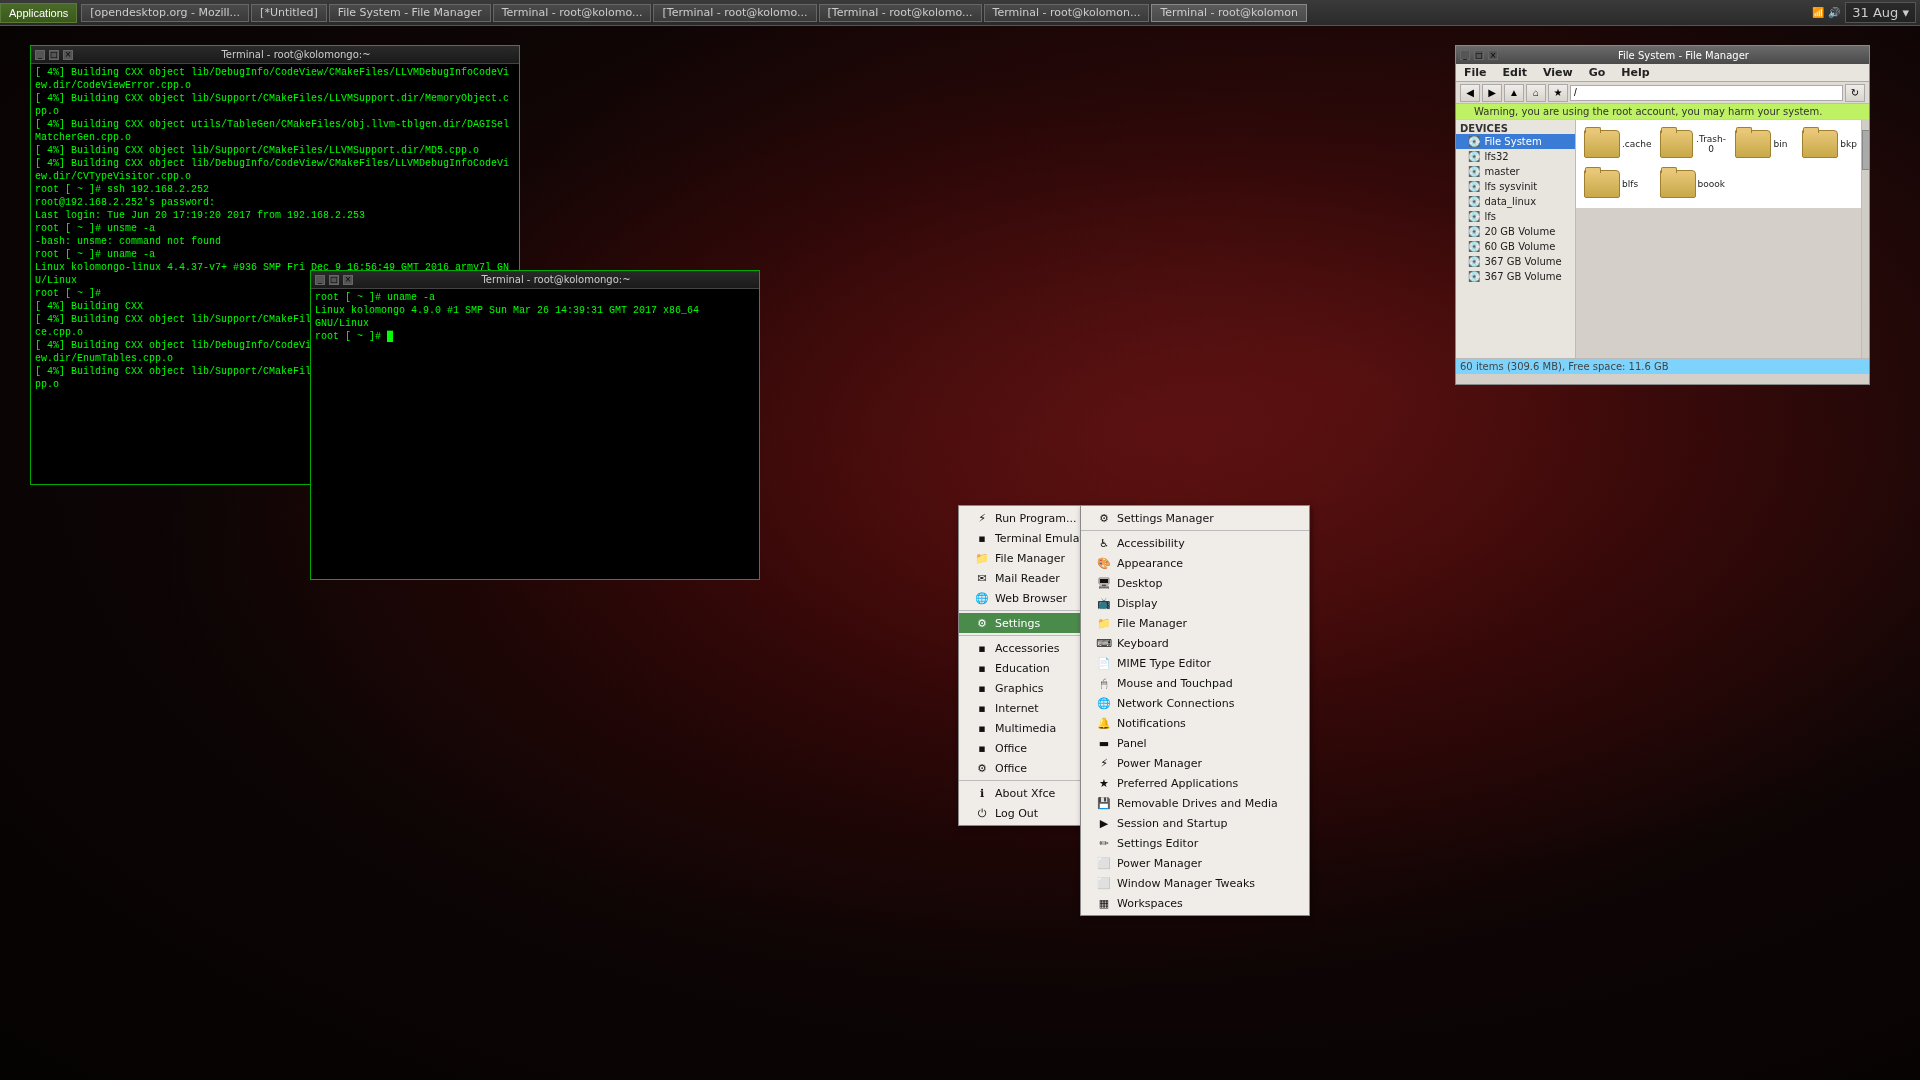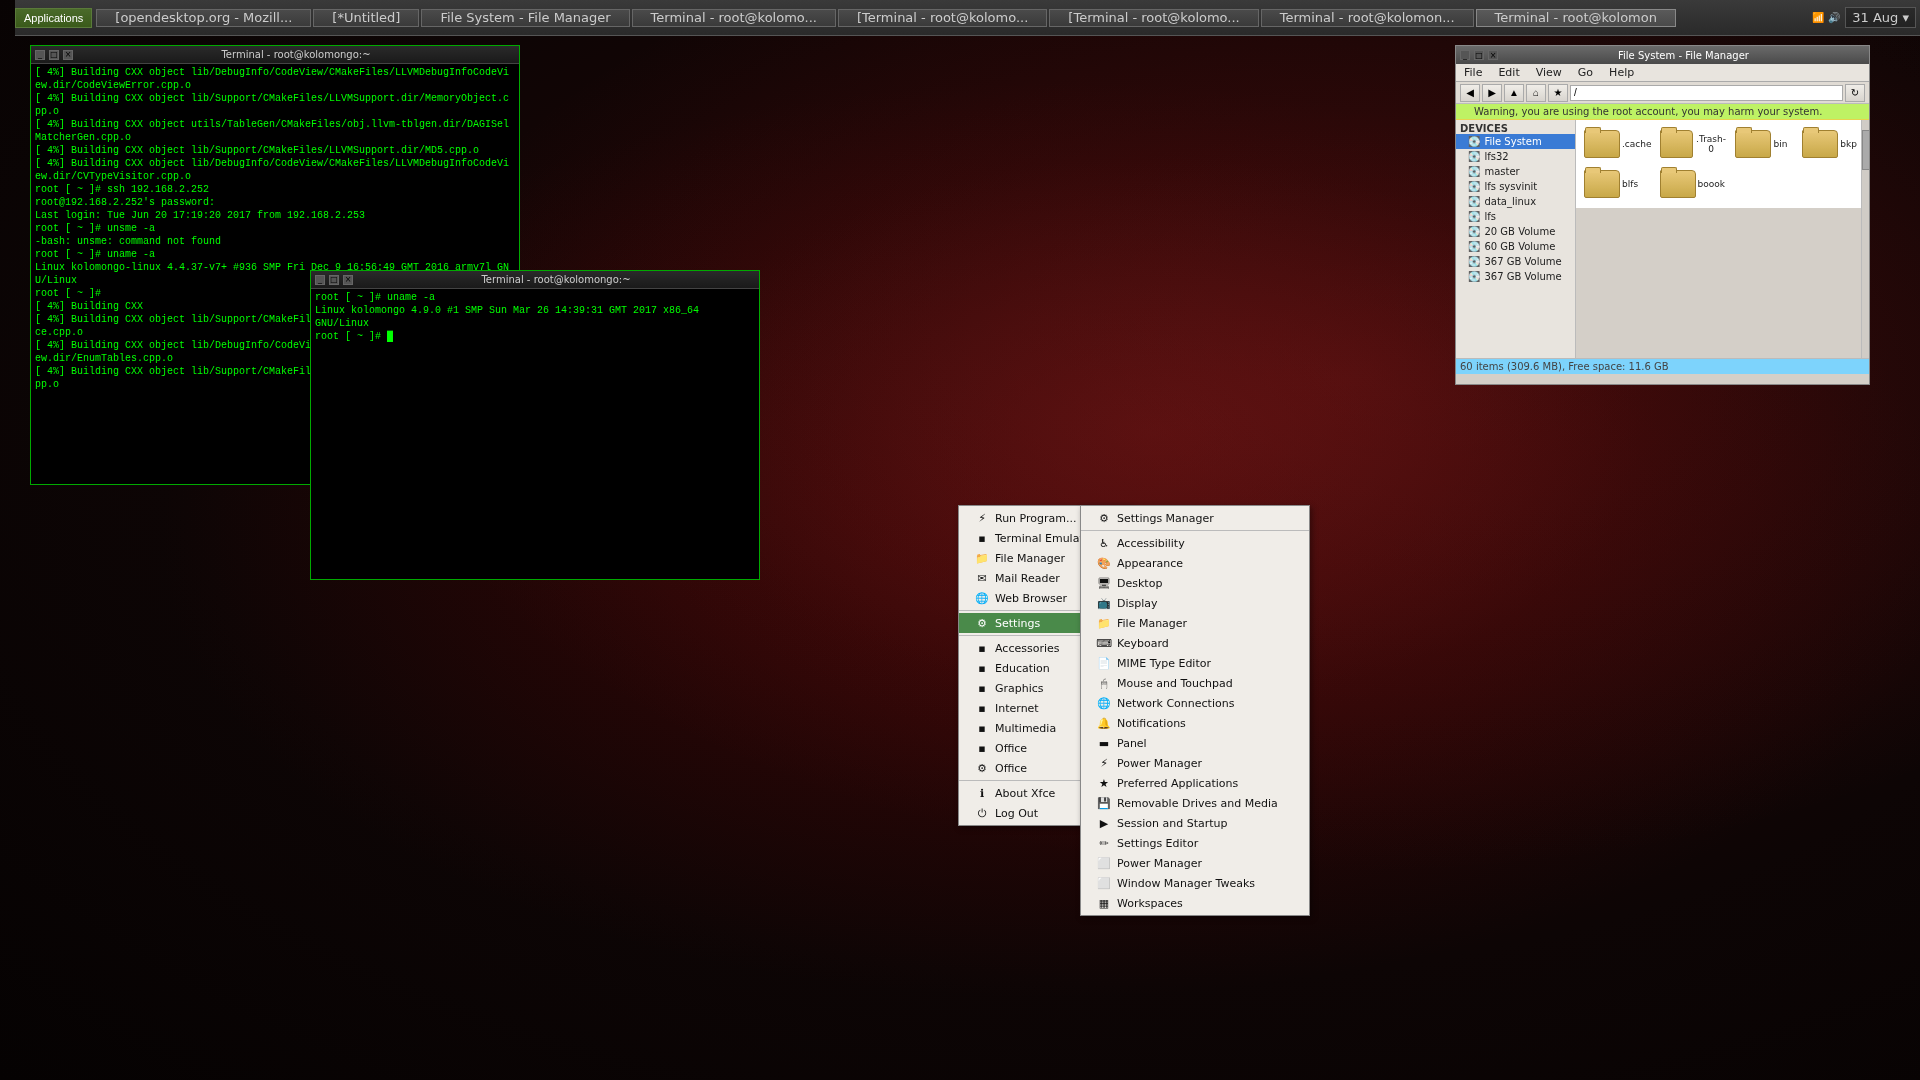--- a/index.html
+++ b/index.html
@@ -24,22 +24,22 @@
       content: '';
       position: absolute;
       top: 0; left: 0; right: 0; bottom: 0;
       background: radial-gradient(ellipse at 70% 35%, rgba(180,30,30,0.25) 0%, transparent 50%),
                   radial-gradient(ellipse at 55% 50%, rgba(100,10,10,0.4) 0%, transparent 60%);
     }
 
     
     .taskbar {
       position: absolute;
-      top: 0; left: 15px; right: 0;
-      height: 36px;
+      top: 0; left: 0; right: 0;
+      height: 26px;
       background: linear-gradient(to bottom, #3a3a3a, #2a2a2a);
       border-bottom: 1px solid #555;
       display: flex;
       align-items: center;
       z-index: 1000;
       color: #ddd;
     }
     .taskbar-apps-btn {
       background: linear-gradient(to bottom, #4a6a2a, #3a5a1a);
       border: 1px solid #5a7a3a;
@@ -55,22 +55,22 @@
       align-items: center;
       flex: 1;
       gap: 2px;
       padding: 0 4px;
       overflow: hidden;
     }
     .taskbar-item {
       background: linear-gradient(to bottom, #4a4a4a, #3a3a3a);
       border: 1px solid #666;
       color: #ccc;
-      padding: 1px 18px;
-      font-size: 13px;
+      padding: 1px 8px;
+      font-size: 11px;
       height: 18px;
       cursor: pointer;
       white-space: nowrap;
       display: flex;
       align-items: center;
       gap: 3px;
     }
     .taskbar-item.active {
       background: linear-gradient(to bottom, #5a5a5a, #4a4a4a);
       border-color: #888;
@@ -173,20 +173,21 @@
     .fm-menubar {
       height: 18px;
       background: #e8e4de;
       border-bottom: 1px solid #aaa;
       display: flex;
       align-items: center;
       padding: 0 4px;
       gap: 8px;
       font-size: 11px;
       color: #222;
+      font-weight: bold;
     }
     .fm-menu-item { cursor: pointer; padding: 0 4px; }
     .fm-toolbar {
       height: 22px;
       background: #e0dbd4;
       border-bottom: 1px solid #bbb;
       display: flex;
       align-items: center;
       padding: 0 4px;
       gap: 2px;

